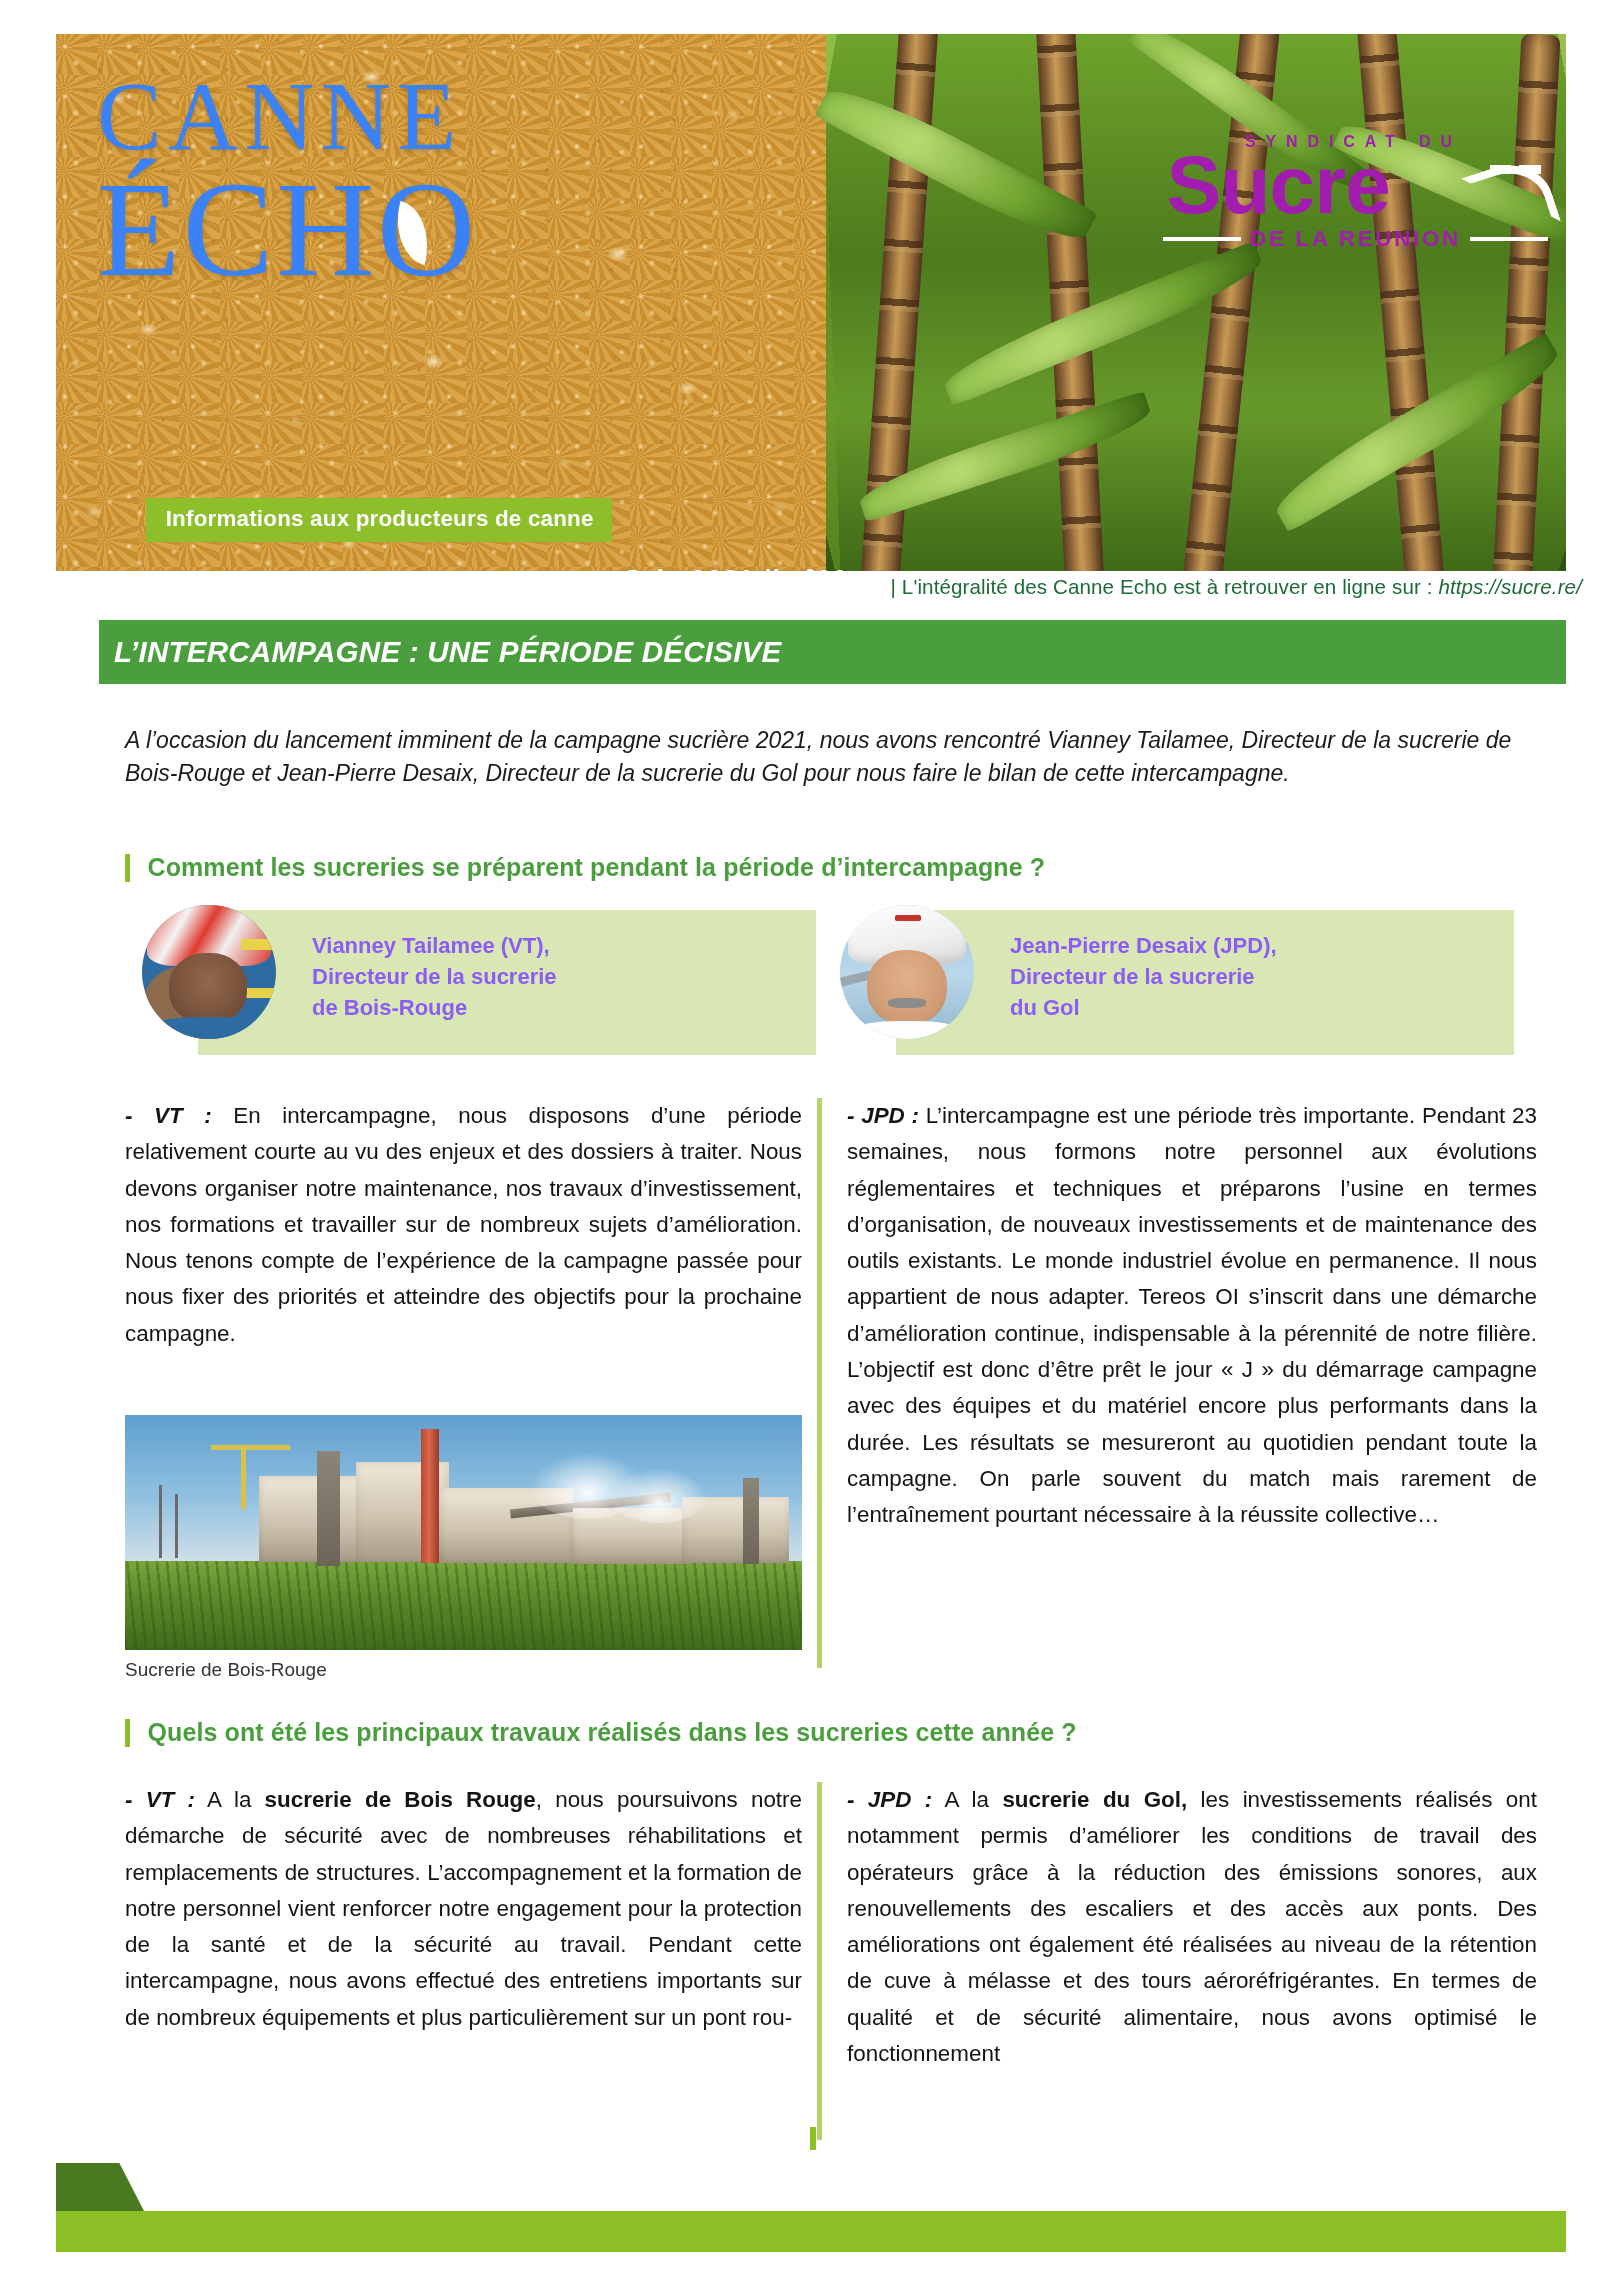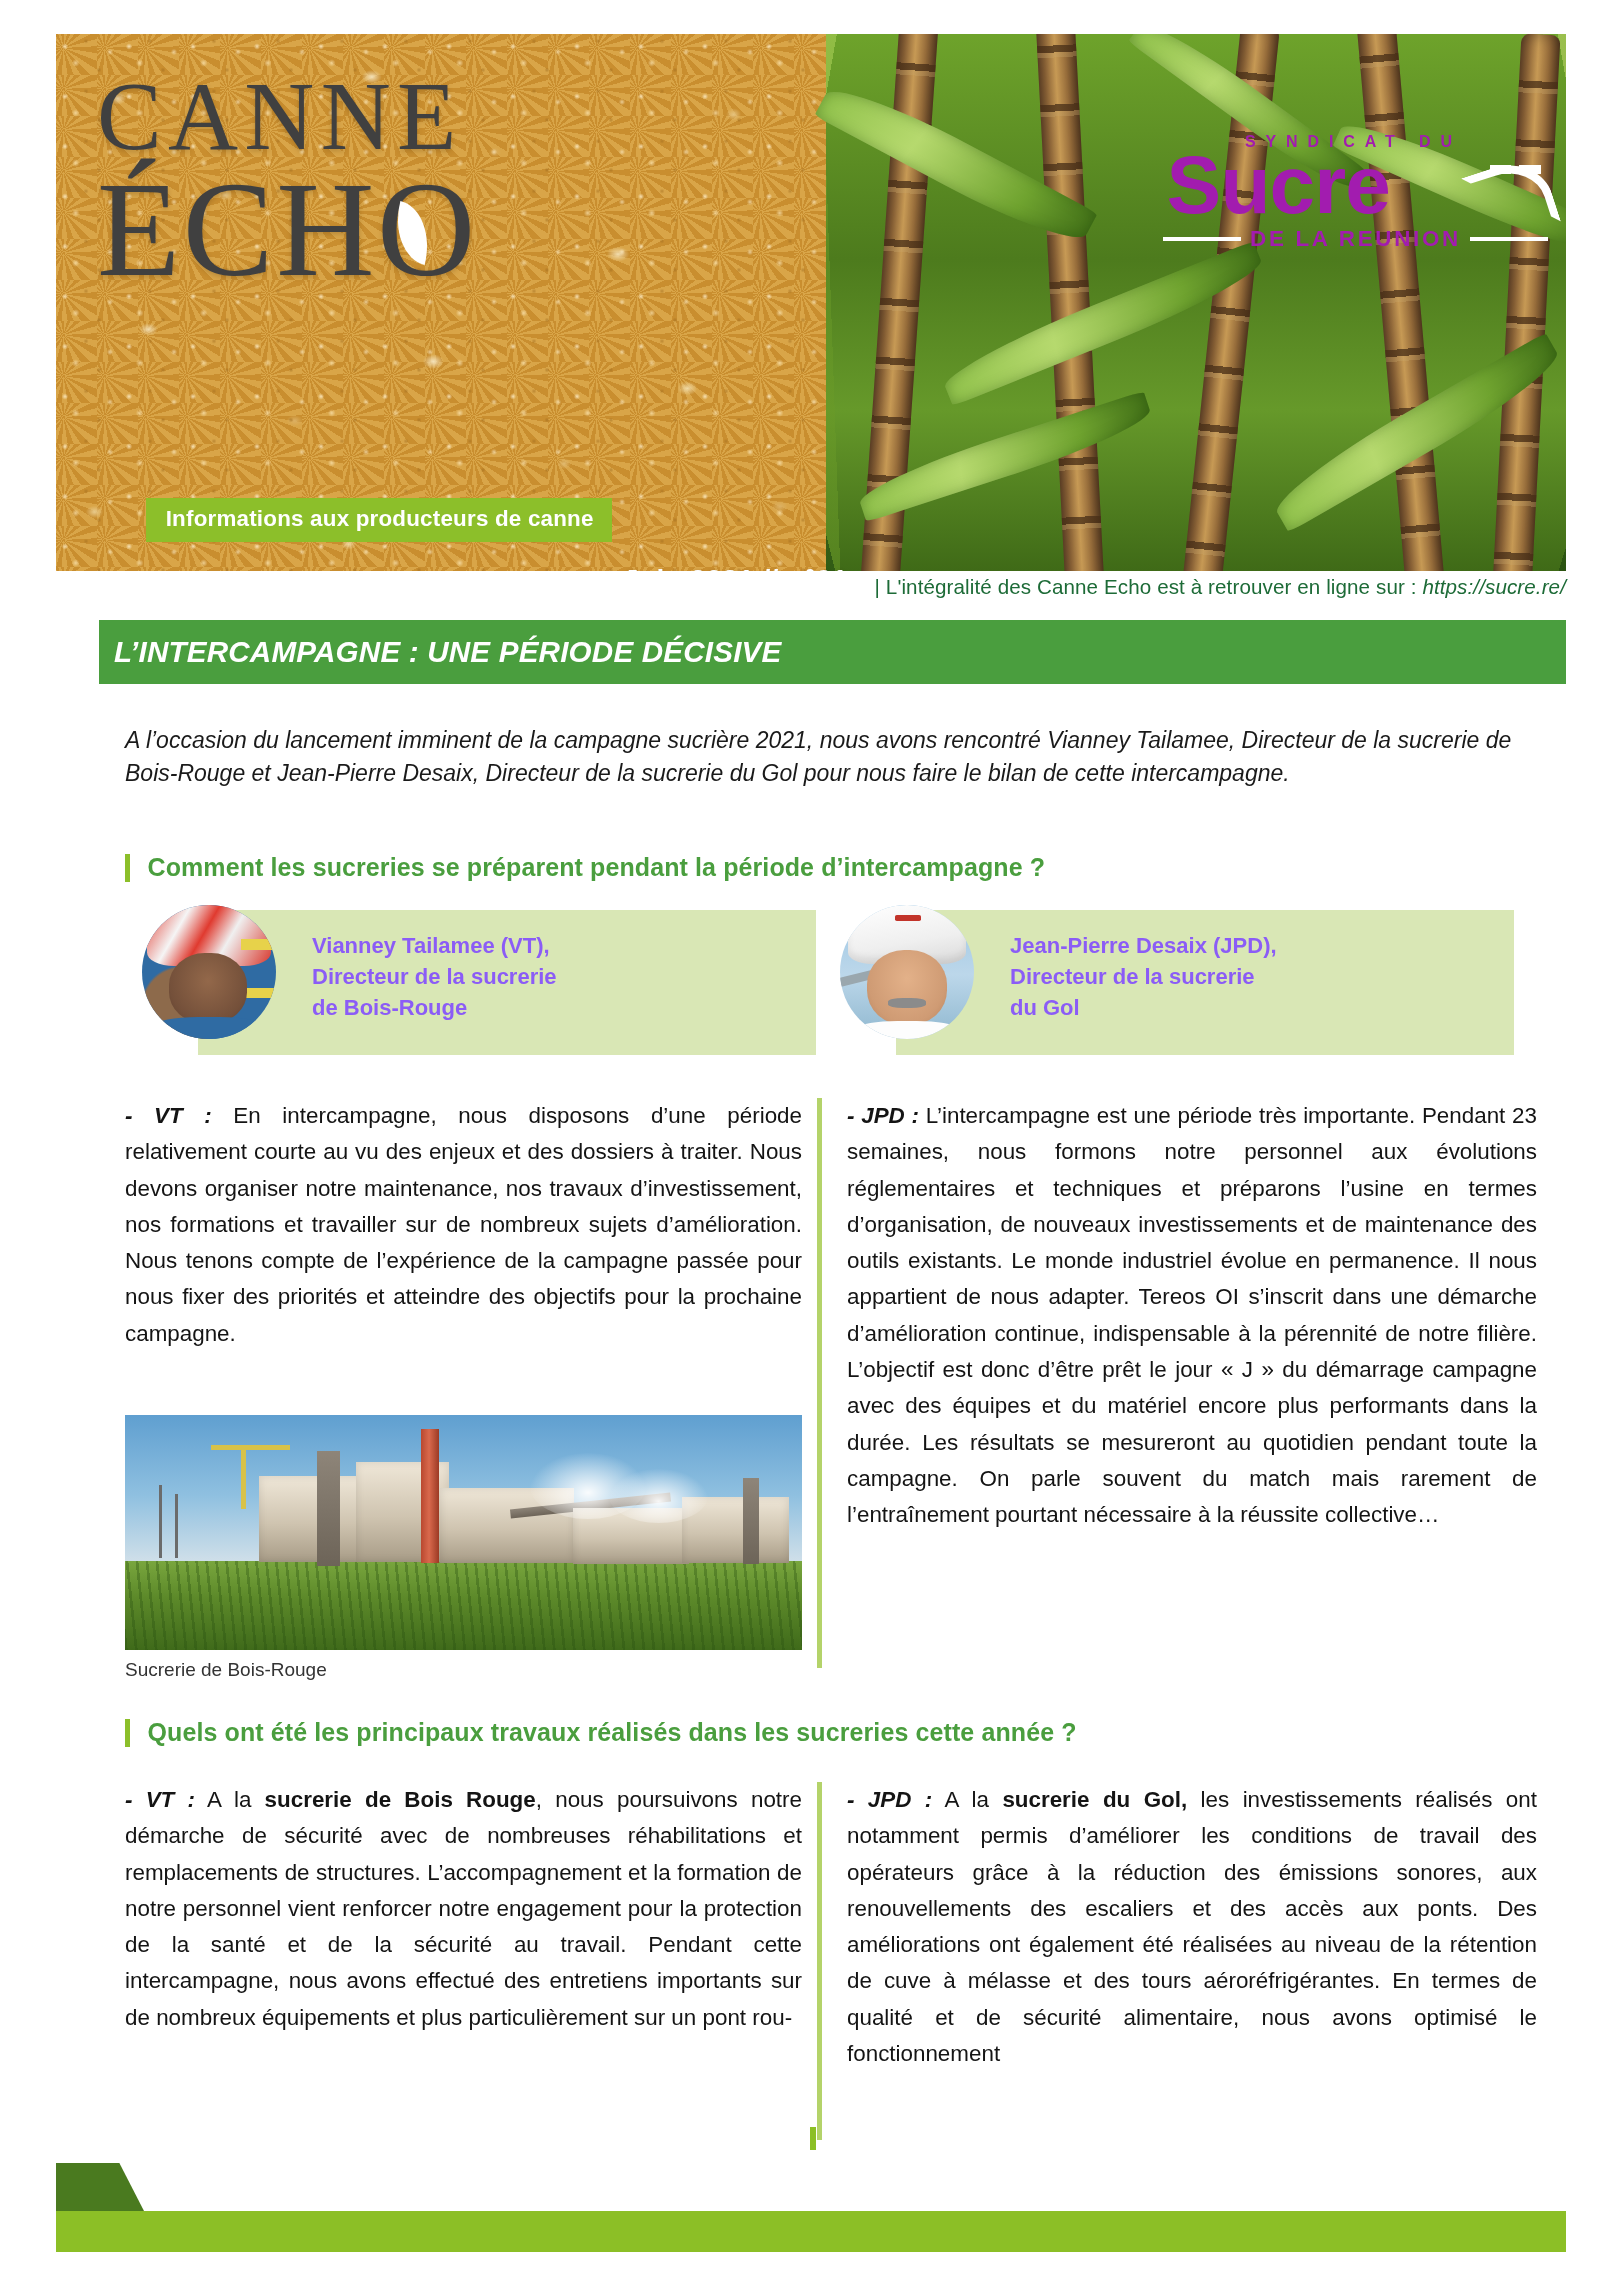--- a/index.html
+++ b/index.html
@@ -103,21 +103,21 @@
     position: absolute;
     background: linear-gradient(100deg, #8fc14a 0%, #b6d96e 35%, #6fa32f 75%, #3f6d16 100%);
     border-radius: 50% 6% 50% 6%;
     box-shadow: inset 0 0 12.5px rgba(30,70,10,.35);
   }
 
   .masthead-title {
     position: absolute;
     left: 41px;
     top: 38px;
-    color: #404040;
+    color: #3b82f6;
     font-family: "Liberation Serif", serif;
     line-height: .92;
     z-index: 6;
     text-shadow: 0 1.8px 5.4px rgba(80,50,10,.25);
   }
   .title-canne {
     font-size: 97px;
     letter-spacing: 6.3px;
     font-weight: 400;
   }
@@ -209,21 +209,21 @@
   .logo-bottom {
     display: flex; align-items: center; gap: 9px;
     font-size: 22.4px; font-weight: bold; letter-spacing: 2.7px;
     margin-top: 1.8px; justify-content: center;
   }
   .logo-bottom .rule { flex: 1; height: 4.5px; background: #fff; }
 
   
   .url-line {
     position: absolute;
-    left: 56px; top: 575px;
+    left: 72px; top: 575px;
     width: 1510px;
     text-align: right;
     font-size: 20.6px;
     color: #1d6b37;
     letter-spacing: 0.1px;
   }
   .url-line .u { font-style: italic; }
 
   
   .title-banner {

